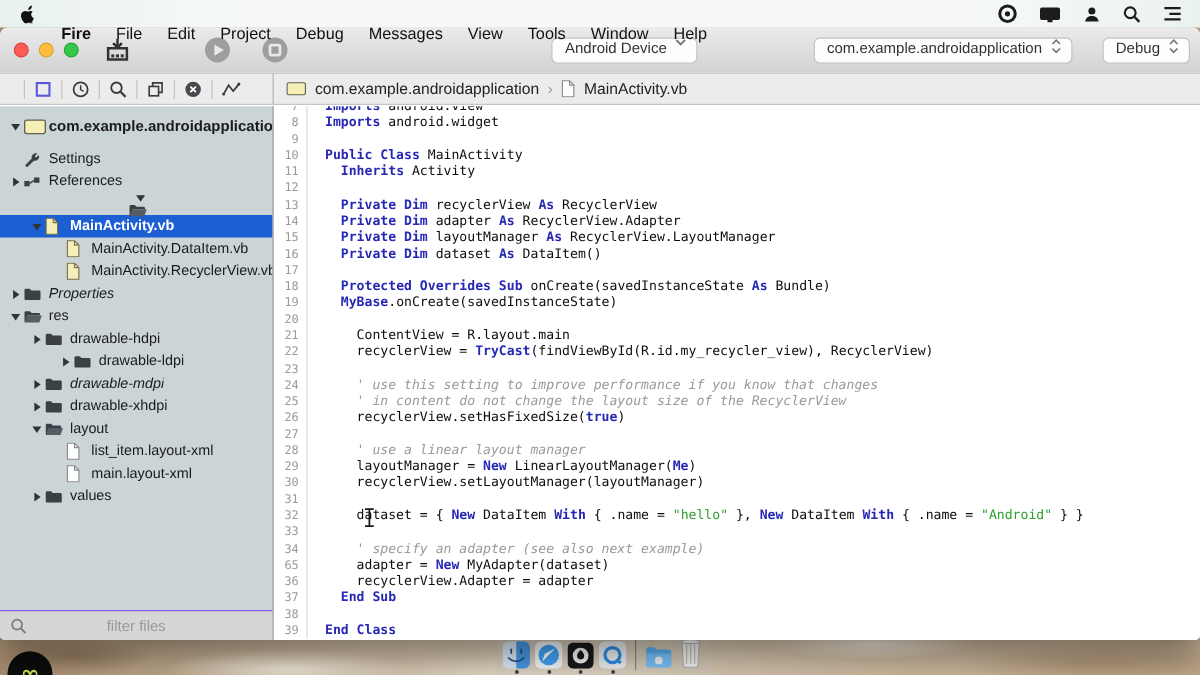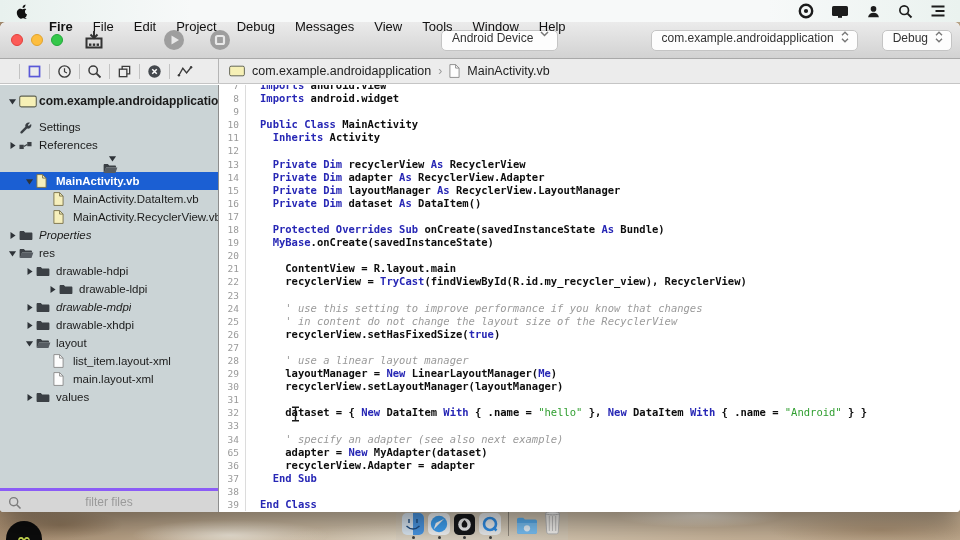--- a/index.html
+++ b/index.html
@@ -60,38 +60,38 @@
 
   
   .sidebar { position:relative; width:219px; background:#cbd4d6; border-right:1px solid #8e8e8e; overflow:hidden; }
   .tree { padding-top:7px; font-size:11.5px; color:#1b1b1b; }
   .trow { height:18px; display:flex; align-items:center; white-space:nowrap; }
   .trow.root { font-weight:bold; font-size:12px; margin-bottom:8px; }
   .trow .tri { width:13px; display:flex; justify-content:center; flex:none; }
   .trow .ticon { width:19px; display:flex; justify-content:flex-start; flex:none; }
   .trow .tlabel { padding-left:1px; overflow:hidden; }
   .trow.sel { background:#1b5fd3; color:#fff; font-weight:bold; }
-  .filterbar { position:absolute; left:0; right:0; bottom:0; height:24px; background:#d6d6d6; border-top:3px solid #8b5cf6;
+  .filterbar { position:absolute; left:0; right:0; bottom:0; height:24px; background:#d6d6d6; border-top:1px solid #8b5cf6;
     display:flex; align-items:center; }
   .filterbar input { width:100%; height:100%; background:transparent; border:none; outline:none;
     text-align:center; font-size:12px; color:#555; font-family:"Liberation Sans",sans-serif; }
   .filterbar input::placeholder { color:#9a9a9a; }
   .filterbar .mag { position:absolute; left:8px; top:5px; }
 
   
   .editor { position:relative; flex:1; background:#fff; overflow:hidden; }
   .code-scroll { margin-top:-6px; font-family:"DejaVu Sans Mono", monospace; font-size:10.5px; line-height:13.1px; }
   .cl { display:flex; height:13.1px; white-space:pre; }
   .cl .num { width:27px; flex:none; text-align:right; padding-right:6px; color:#9a9a9a; font-size:9.5px;
     border-right:1px solid #dcdcdc; }
   .cl .codetext { padding-left:14px; }
   .tk-k { color:var(--kw,#2727b5); font-weight:bold; }
   .tk-c { color:var(--com,#9a9a9a); font-style:italic; }
   .tk-s { color:var(--str,#2f9e2f); }
-  .tk-p { color:#0d0d0d;font-weight:bold; }
+  .tk-p { color:#0d0d0d; }
   .ibeam { position:absolute; left:72px; top:321px; }
 
   
   .dock { position:absolute; left:396px; bottom:0; height:30px; display:flex; align-items:flex-end; gap:4px;
     padding:2px 6px 1px 6px; background:rgba(210,203,192,.35); border-radius:5px 5px 0 0; z-index:5; }
   .dock-item { position:relative; display:flex; flex-direction:column; align-items:center; }
   .dock-item .dot { width:3px; height:3px; border-radius:50%; background:#3d3d3d; margin-top:1px; }
   .dock-item .nodot { width:3px; height:3px; margin-top:1px; }
   .dock-divider { width:1px; height:24px; background:rgba(60,55,50,.45); margin:0 3px 3px 3px; }
   .corner-app { position:absolute; left:6px; top:521px; width:36px; height:36px; border-radius:50%;

